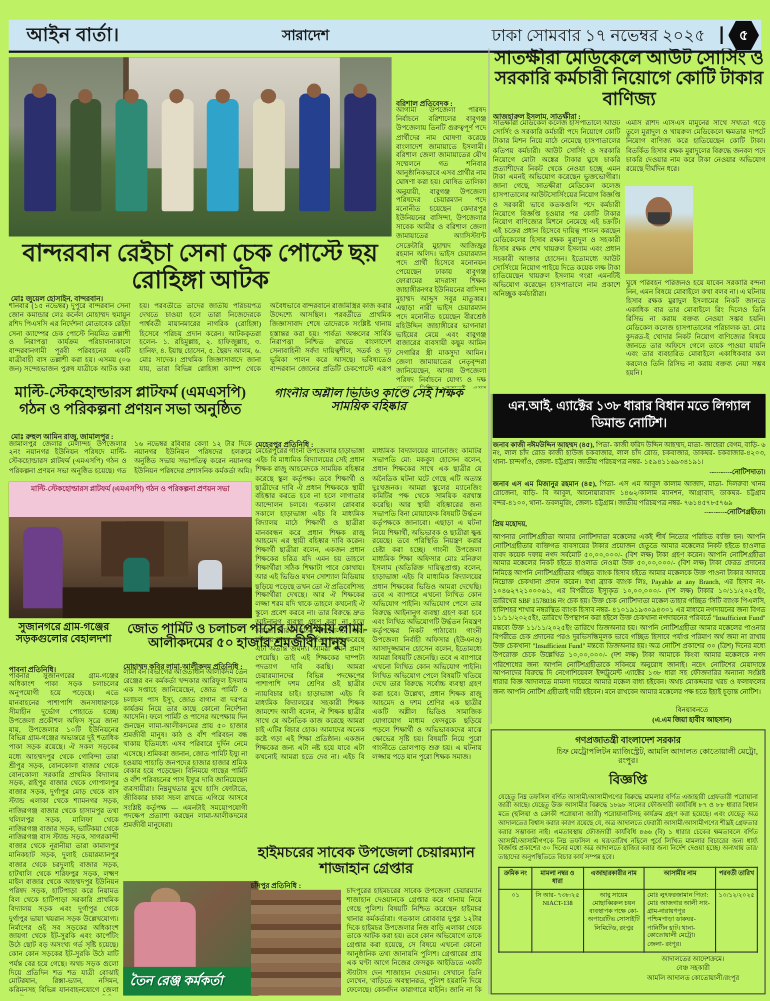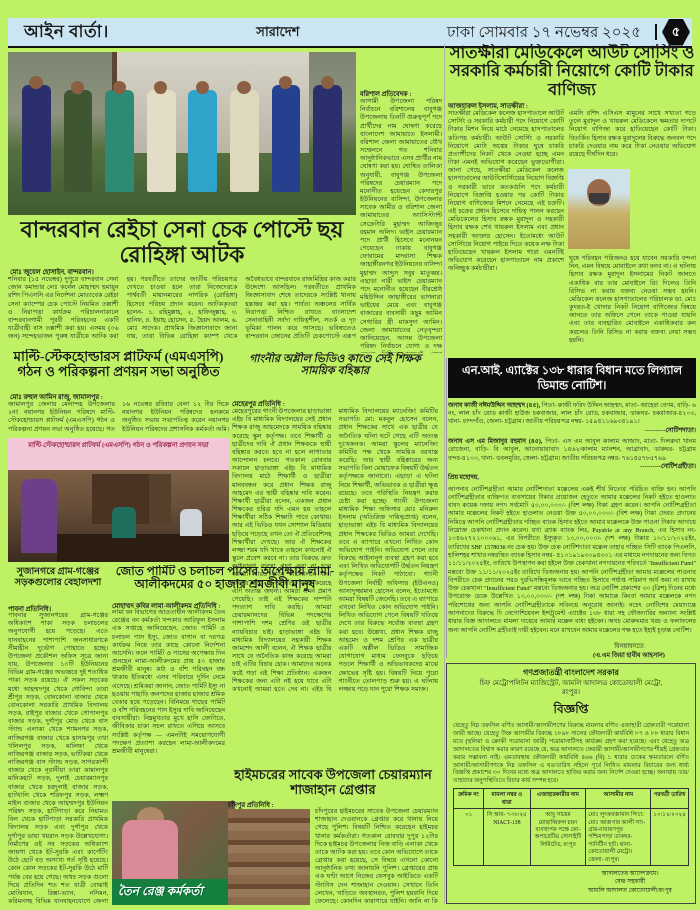--- a/index.html
+++ b/index.html
@@ -192,21 +192,21 @@
     <div class="ln-body" style="height:152px;">আপনার নোটিশগ্রহীতা আমার নোটিশদাতা মক্কেলের একই শীর্ষ নিত্যের পরিচিত ব্যক্তি হন। আপনি নোটিশগ্রহীতার ব্যক্তিগত ব্যবসায়ের টাকার প্রয়োজন হেতুতে আমার মক্কেলের নিকট হইতে হাওলাত বাবদ কয়েক দফায় নগদ সর্বমোট ৫০,০০,০০০/- (বিশ লক্ষ) টাকা গ্রহণ করেন। আপনি নোটিশগ্রহীতা আমার মক্কেলের নিকট হইতে হাওলাত নেওয়া উক্ত ৫০,০০,০০০/- (বিশ লক্ষ) টাকা ফেরত প্রদানের নিমিত্তে আপনি নোটিশগ্রহীতার গচ্ছিত ব্যাংক হিসাব হইতে আমার মক্কেলকে উক্ত পাওনা টাকার আদায়ে নিম্নোক্ত চেকখানা প্রদান করেন। যথা ব্র্যাক ব্যাংক লিঃ, Payable at any Branch, এর হিসাব নং- ১০৪৬২৭২১০০০৬১, এর বিপরীতে ইস্যুকৃত ১০,০০,০০০/- (দশ লক্ষ) টাকার ১০/১১/২০২৫ইং, তারিখের SBF 1578036 নং চেক হয়। উক্ত চেক নোটিশদাতা মক্কেল তাহার গচ্ছিত 'সিটি ব্যাংক পিএলসি, হালিশহর শাখার নম্বরস্থিত ব্যাংক হিসাব নম্বর- ৪১০১৯১৯৩০৯৪৩০১ এর মাধ্যমে নগদায়নের জন্য বিগত ১১/১১/২০২৫ইং, তারিখে উপস্থাপন করা হইলে উক্ত চেকখানা নগদায়নের পরিবর্তে "Insufficient Fund" মন্তব্যে উক্ত ১১/১১/২০২৫ইং তারিখে ডিজঅনার হয়। আপনি নোটিশগ্রহীতা আমার মক্কেলের পাওনার বিপরীতে চেক প্রদানের পরও দুরভিসন্ধিমূলক ভাবে গচ্ছিত হিসাবে পর্যাপ্ত পরিমাণ অর্থ জমা না রাখায় উক্ত চেকখানা "Insufficient Fund" মন্তব্যে ডিজঅনার হয়। অত্র নোটিশ প্রকাশের ৩০ (ত্রিশ) দিনের মধ্যে উপরোক্ত চেকে উল্লেখিত ১০,০০,০০০/- (দশ লক্ষ) টাকা আমাকে কিংবা আমার মক্কেলকে নগদ পরিশোধের জন্য আপনি নোটিশগ্রহীতাকে সবিনয়ে অনুরোধ জানাই। নচেৎ নোটিশের মেয়াদান্তে আপনাদের বিরুদ্ধে দি নেগোশিয়েবল ইন্সট্রুমেন্ট এ্যাক্টের ১৩৮ ধারা সহ ফৌজদারির অন্যান্য সংশ্লিষ্ট ধারার বিজ্ঞ আদালতে মামলা দায়েরে আমার মক্কেল বাধ্য হইবেন। অথচ মোকদ্দমার খরচ ও ফলাফলের জন্য আপনি নোটিশ গ্রহীতাই দায়ী হইবেন। মনে রাখবেন আমার মক্কেলের পক্ষ হতে ইহাই চূড়ান্ত নোটিশ।</div>
     <div class="ln-sign">
       <div>বিনয়াবনতে</div>
       <div style="font-weight:bold;">(এ.এম জিয়া হাবীব আহসান)</div>
 
     </div>
   </div>
 
   <div class="abs gov-box">
     <div class="gov-c" style="font-size:8px;font-weight:bold;">গণপ্রজাতন্ত্রী বাংলাদেশ সরকার</div>
-    <div class="gov-c" style="font-size:7px;">চিফ মেট্রোপলিটন ম্যাজিস্ট্রেট, আমলি আদালত কোতোয়ালী মেট্রো,</div>
+    <div class="gov-c" style="font-size:7px;text-align:right;">চিফ মেট্রোপলিটন ম্যাজিস্ট্রেট, আমলি আদালত কোতোয়ালী মেট্রো,</div>
     <div class="gov-c" style="font-size:7px;">রংপুর।</div>
     <div class="gov-title">বিজ্ঞপ্তি</div>
     <div class="gov-par">যেহেতু নিম্ন তফসিল বর্ণিত আসামী/আসামীগণের বিরুদ্ধে মামলার বর্ণিত এজাহারী গ্রেফতারী পরোয়ানা জারী আছে। যেহেতু উক্ত আসামীর বিরুদ্ধে ১৮৯৮ সালের ফৌজদারী কার্যবিধি ৮৭ ও ৮৮ ধারার বিধান মতে (হুলিয়া ও ক্রোকী পরোয়ানা জারী) পরোয়ানাটিসহ কার্যক্রম গ্রহণ করা হয়েছে। এবং যেহেতু অত্র আদালতের বিশ্বাস করার কারণ রয়েছে যে, অত্র আদালতে ফেরারী আসামী/আসামীগণের শীঘ্রই গ্রেফতার করার সম্ভাবনা নাই। এমতাবস্থায় ফৌজদারী কার্যবিধি ৪৬৬ (বি) ১ ধারার চেকের ক্ষমতাবলে বর্ণিত আসামী/আসামীগণকে নিম্ন তফসিল এ ঘর/তারিখ নহিলে পূর্বে লিখিত মামলার বিচারের জন্য ধার্য্য বিজ্ঞপ্তি প্রকাশের ৩০ দিনের মধ্যে অত্র আদালতে হাজির করার জন্য নির্দেশ দেওয়া হচ্ছে। অন্যথায় তার/তাহাদের অনুপস্থিতিতে বিচার কার্য সম্পন্ন হবে।</div>
     <table class="gov">
       <tbody>
           <tr>
         <th style="width:13%;">ক্রমিক নং</th>
         <th style="width:20%;">মামলা নম্বর ও ধারা</th>
         <th style="width:24%;">এজাহারকারীর নাম</th>
         <th style="width:28%;">আসামীর নাম</th>

